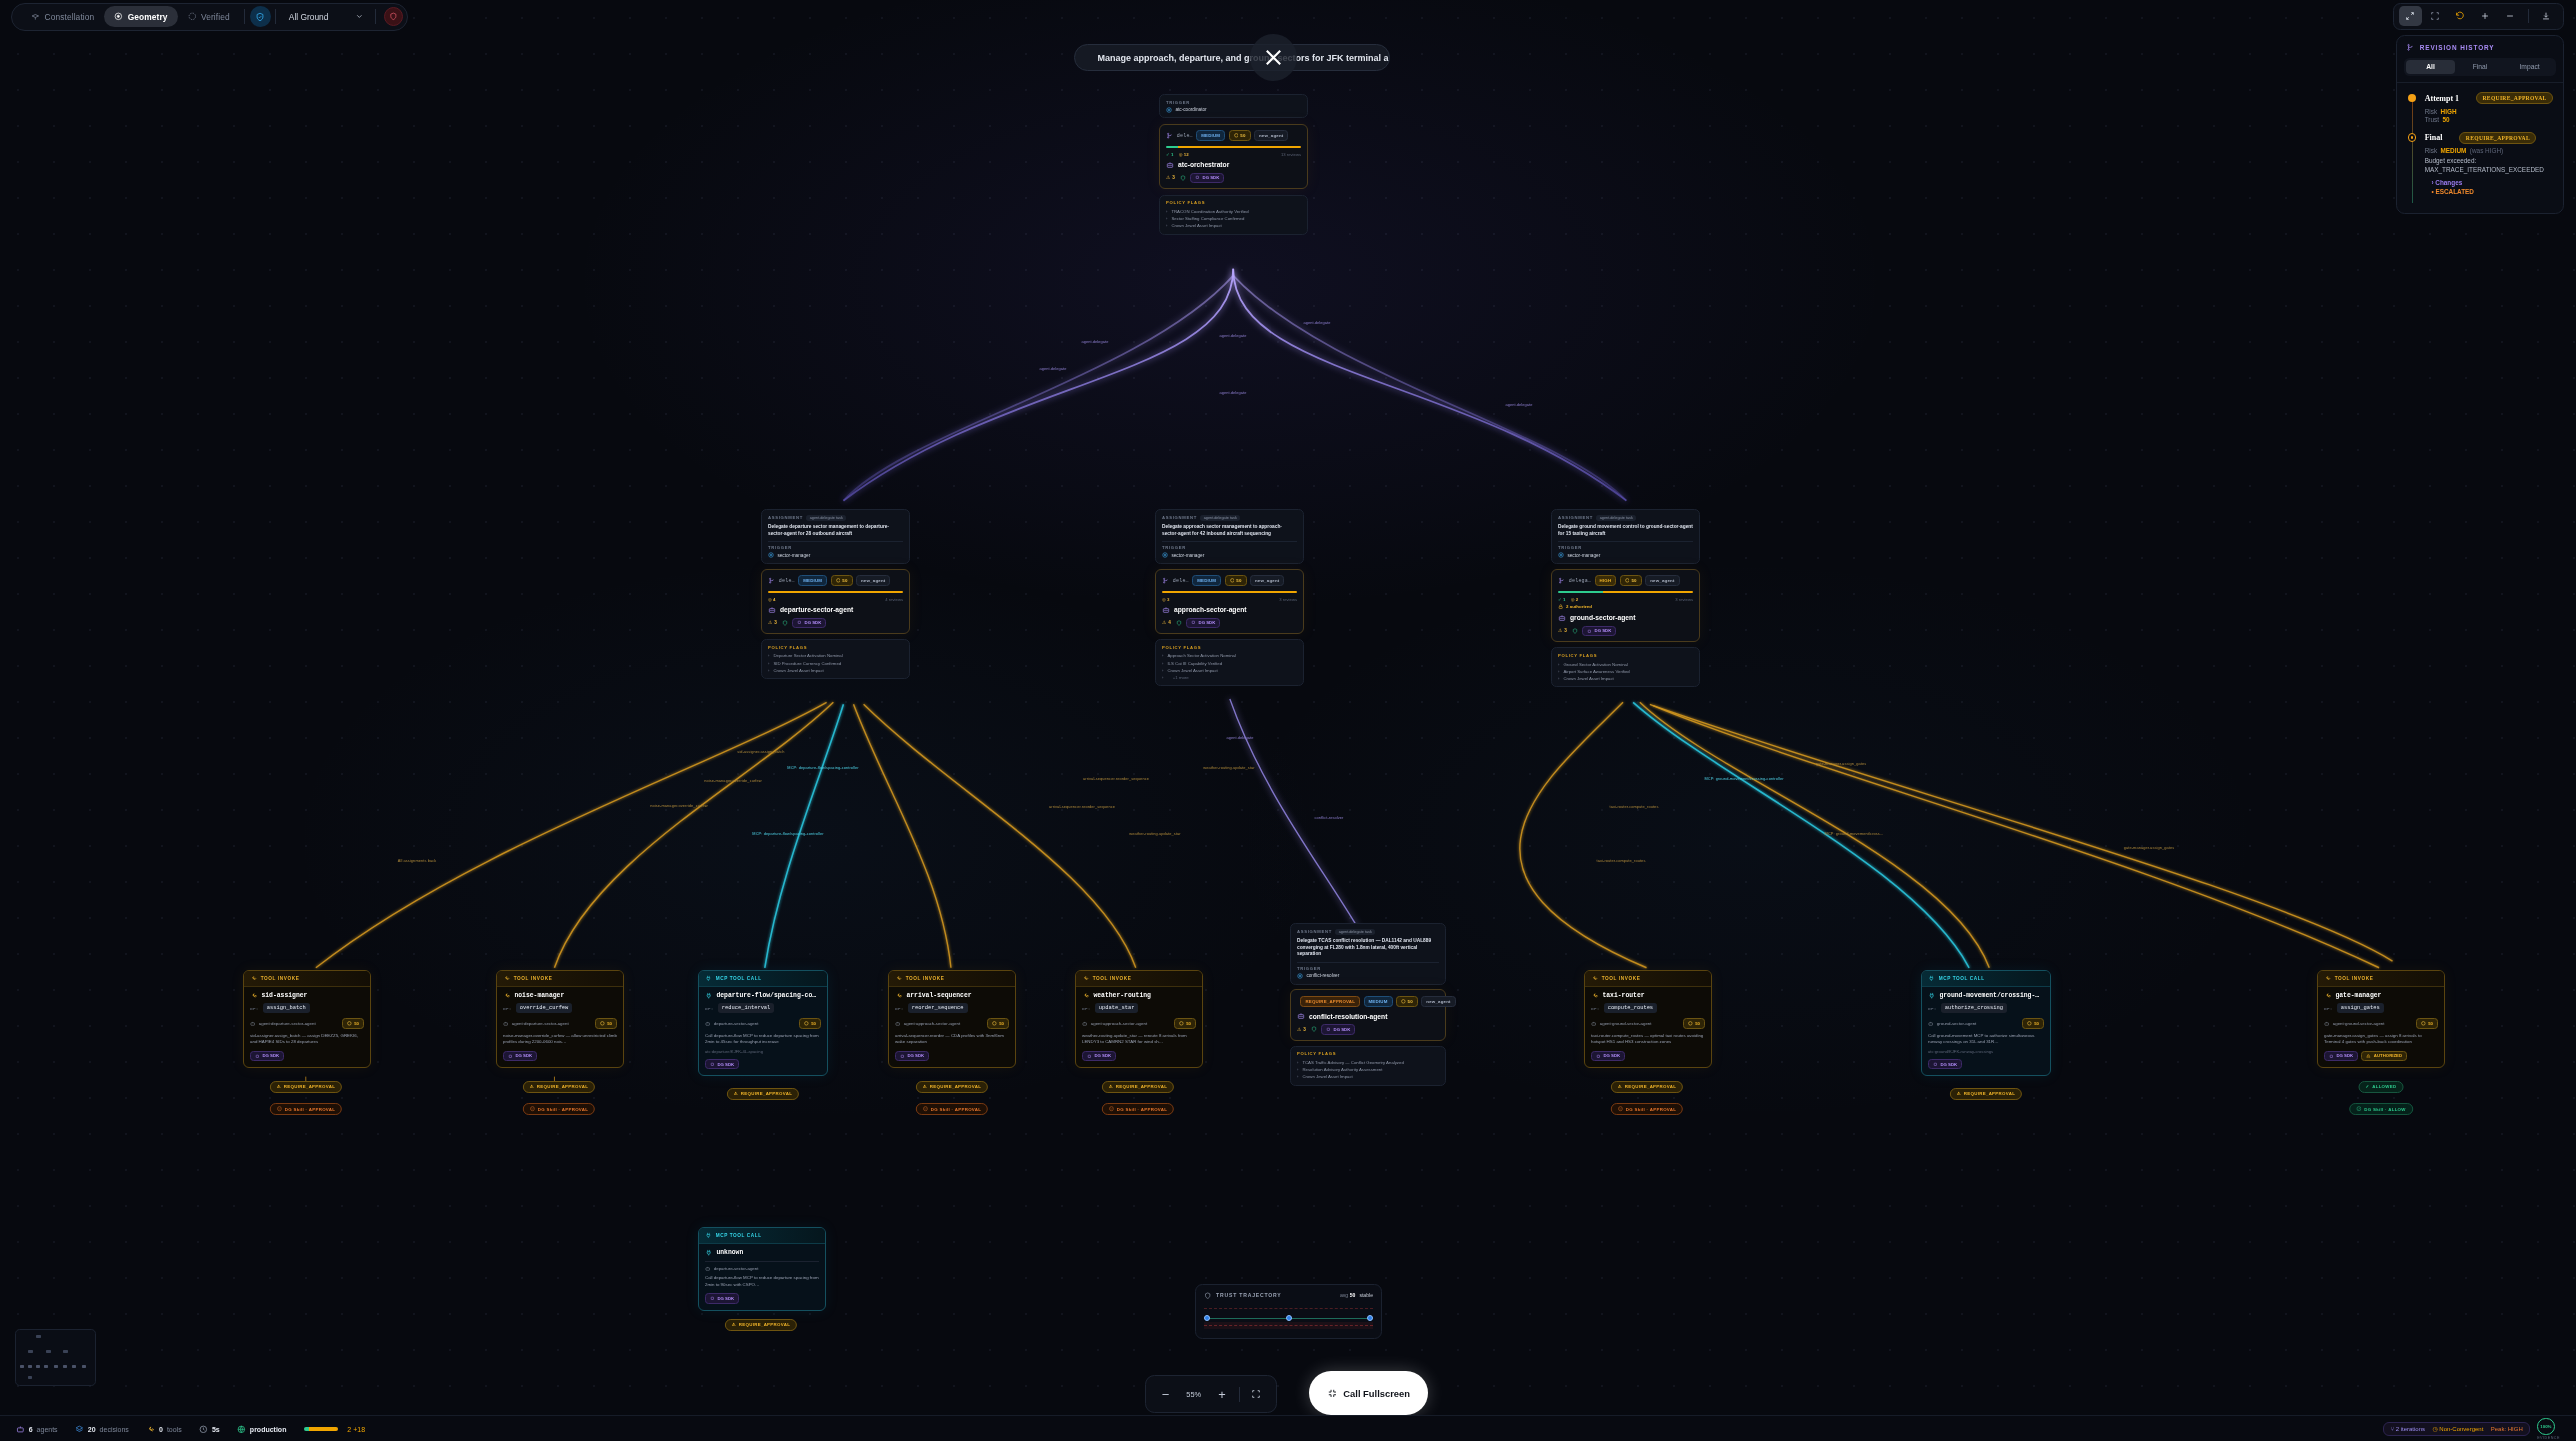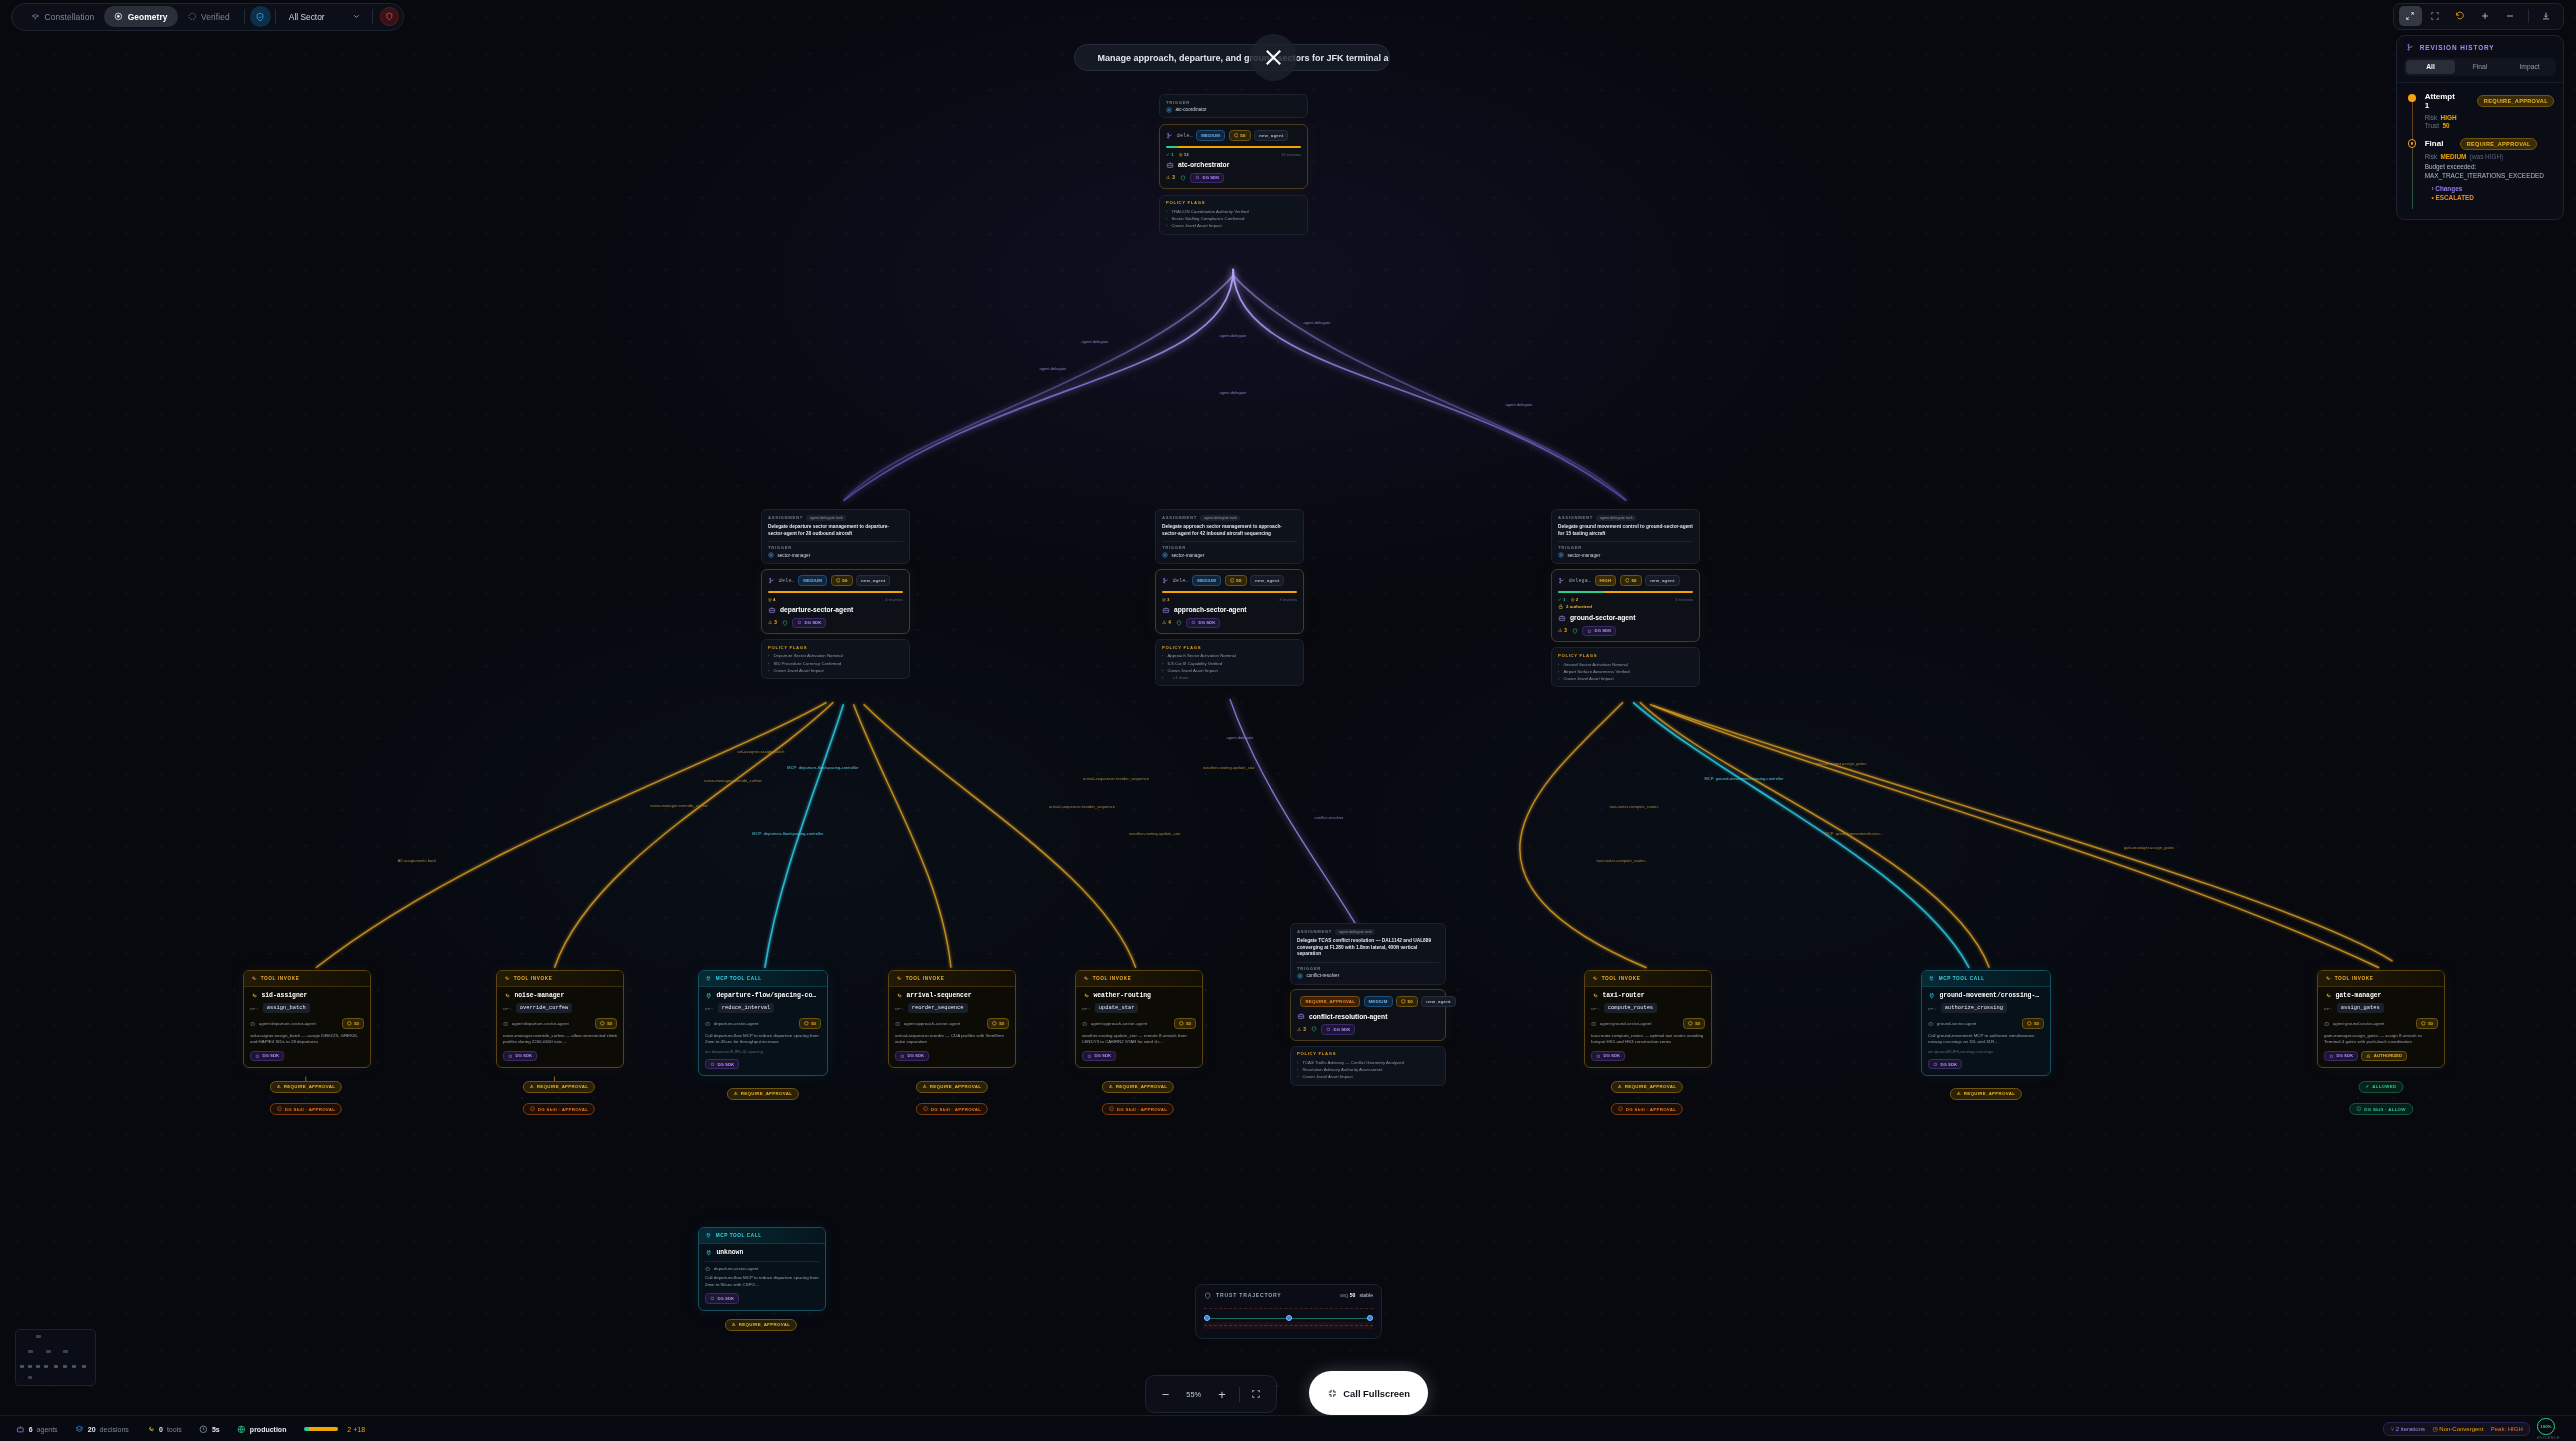--- a/index.html
+++ b/index.html
@@ -71,21 +71,21 @@
   .rev-tab.active { background:#282d38; color:#fff; font-weight:bold; }
   .rev-body { border-top:0.7px solid #181e2a; padding:9.4px 8.7px 8.7px 8.7px; position:relative; }
   .rev-rail { position:absolute; left:15px; top:17.5px; bottom:9.4px; width:1.3px;
     background:linear-gradient(#7a3b10,#1d5a48); }
   .rev-entry { position:relative; padding-left:19px; margin-bottom:8.7px; }
   .rev-dot { position:absolute; left:2px; top:1.3px; width:8.7px; height:8.7px; border-radius:50%;
     background:#f5a115; }
   .rev-dot.ring { background:#0a0d15; border:1.7px solid #f5a115;
     display:flex; align-items:center; justify-content:center; }
   .rev-dot.ring::after { content:""; width:2.7px; height:2.7px; border-radius:50%; background:#f5a115; }
-  .rev-r1 { display:flex; align-items:center; gap:17px; margin-bottom:3.4px; }
+  .rev-r1 { display:flex; align-items:center; gap:17px; margin-bottom:3.4px;font-family:Liberation Serif, serif; }
   .rev-name { font-size:8px; font-weight:bold; color:#fff; }
   .badge-appr { font-size:5.6px; font-weight:bold; letter-spacing:0.3px; color:#f0b429;
     background:#3a2c07; border:0.7px solid #6e5410; border-radius:6px; padding:2px 5.4px; }
   .rev-kv { font-size:6.4px; color:#6f7789; margin-bottom:1.3px; }
   .rev-kv b { color:#f0a500; margin-left:3.4px; }
   .rev-kv i { font-style:normal; color:#5e6578; margin-left:3.4px; }
   .rev-note { font-size:6.4px; color:#b6bdcb; line-height:1.45; margin-top:2px; }
   .rev-changes { font-size:6.4px; color:#9b7cf0; margin-top:4px; padding-left:6.7px; font-weight:bold; }
   .rev-esc { font-size:6.4px; color:#f0892c; margin-top:2.7px; padding-left:6.7px; font-weight:bold; }
 
@@ -302,21 +302,21 @@
   </div>
   <div class="tb-sep"></div>
   <div class="tb-shield">
     <svg width="10" height="10" viewBox="0 0 24 24" fill="none" stroke="#33a7e8" stroke-width="2">
       <path d="M12 3l7 3v6c0 4-3 7-7 9-4-2-7-5-7-9V6z"></path>
         <path d="M9 12l2 2 4-4"></path>
       </svg>
   </div>
   <div class="tb-sep"></div>
   <div class="tb-sel">
-    <span>All Sector</span>
+    <span>All Ground</span>
     <svg width="8.7" height="8.7" viewBox="0 0 24 24" fill="none" stroke="#c2c9d6" stroke-width="2">
         <path d="M6 9l6 6 6-6"></path>
       </svg>
   </div>
   <div class="tb-sep"></div>
   <div class="tb-avatar">
     <svg width="8.7" height="8.7" viewBox="0 0 24 24" fill="none" stroke="#e05a6a" stroke-width="2">
       <path d="M12 3l7 3v6c0 4-3 7-7 9-4-2-7-5-7-9V6z"></path>
       </svg>
   </div>

